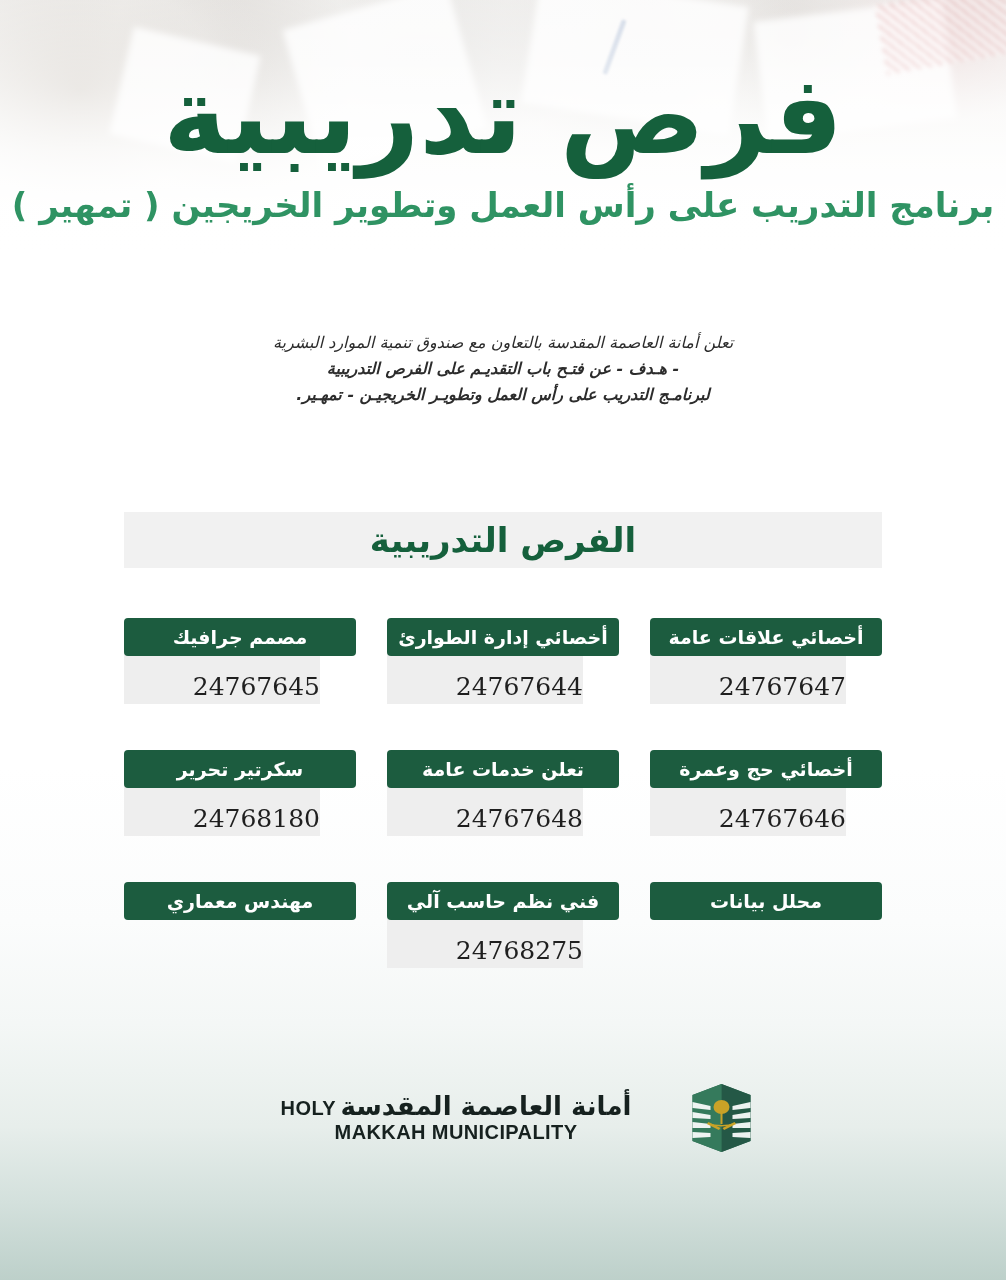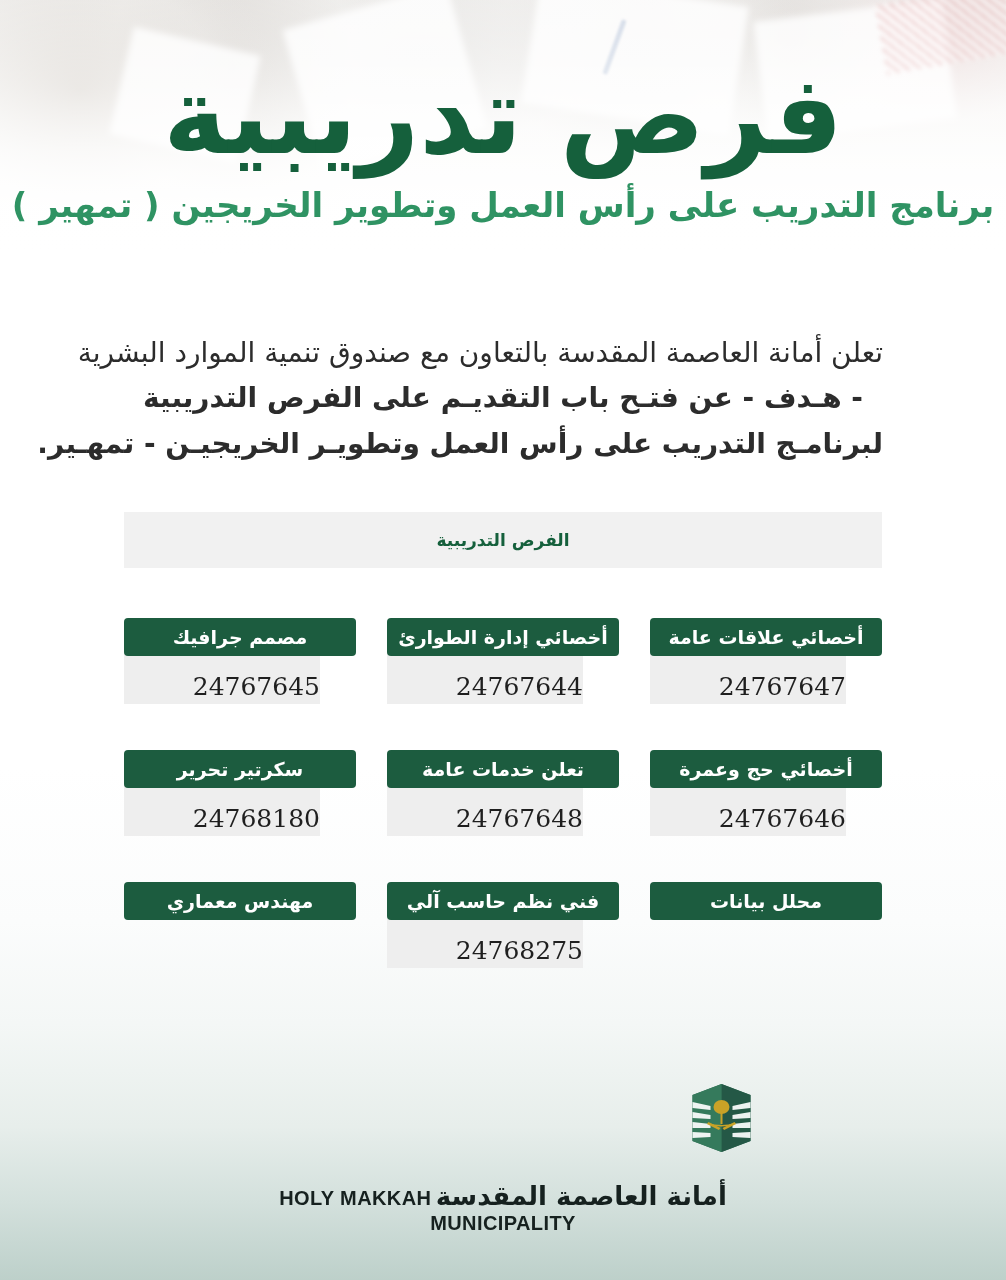--- a/index.html
+++ b/index.html
@@ -121,43 +121,44 @@
     transform: translateX(-50%);
     top: 330px;
     width: 760px;
     text-align: center;
     direction: rtl;
     z-index: 5;
   }
   .intro-line {
     font-family: "DejaVu Sans", sans-serif;
     color: #2c2c2c;
-    font-size: 28px;
+    font-size: 16px;
     line-height: 1.62;
     margin: 0;
     white-space: nowrap;
+    font-style: italic;
   }
   .intro-line.bold { font-weight: bold; }
 
   
   .section-band {
     position: absolute;
     left: 124px;
     top: 512px;
     width: 758px;
     height: 56px;
     background: #f1f1f1;
     display: flex;
     align-items: center;
     justify-content: center;
     z-index: 5;
   }
   .section-band-title {
     font-family: "DejaVu Sans", sans-serif;
-    font-size: 17px;
+    font-size: 34px;
     font-weight: bold;
     color: #15603c;
     direction: rtl;
   }
 
   
   .grid {
     position: absolute;
     left: 124px;
     top: 618px;
@@ -219,22 +220,22 @@
     padding-top: 20px;
   }
 
   
   .footer {
     position: absolute;
     left: 50%;
     transform: translateX(-50%);
     top: 1082px;
     display: flex;
-    flex-direction: column;
-    align-items: flex-start;
+    flex-direction: row;
+    align-items: center;
     gap: 28px;
     z-index: 5;
     direction: rtl;
   }
   .logo-mark { width: 66px; height: 72px; display: block; }
   .logo-text { text-align: center; direction: rtl; }
   .logo-ar {
     font-family: "DejaVu Sans", sans-serif;
     font-size: 26px;
     font-weight: bold;

